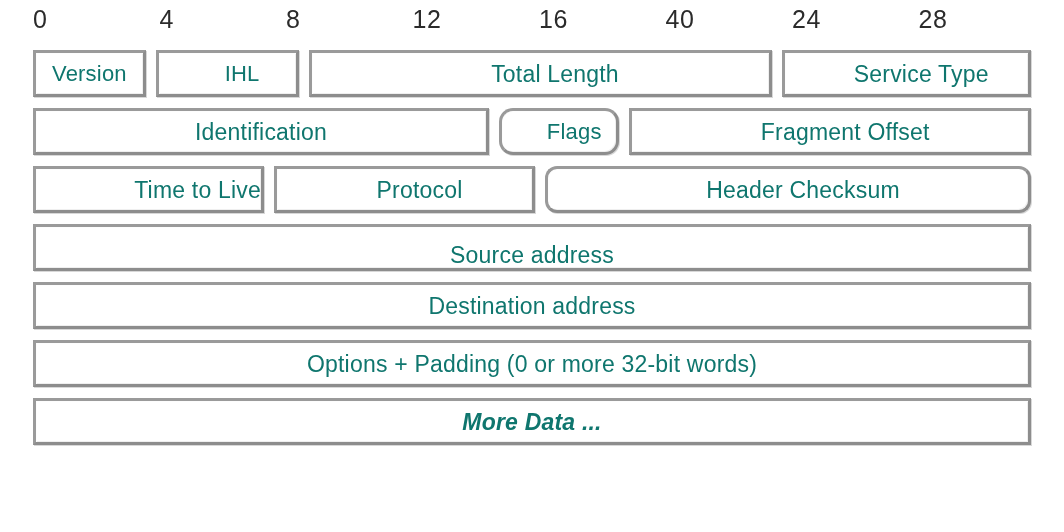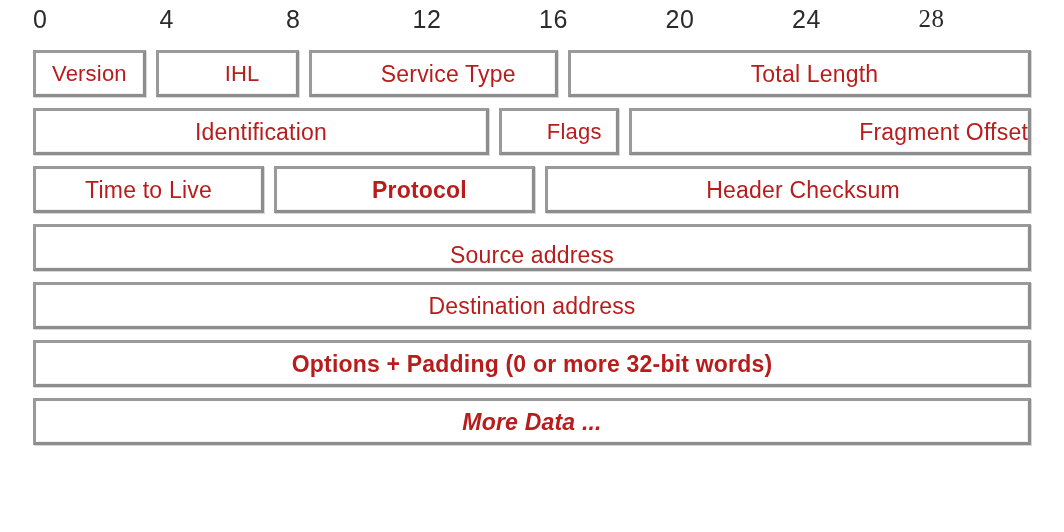--- a/index.html
+++ b/index.html
@@ -80,21 +80,21 @@
     justify-content: center;
     overflow: hidden;
   }
   .field + .field {
     margin-left: 10px;
     padding-left: 30px;
   }
   .field-label {
     font-size: 23px;
     line-height: 26px;
-    color: #b91c1c;
+    color: #0f766e;
     white-space: nowrap;
     letter-spacing: 0.2px;
     text-align: center;
     font-family: "Liberation Sans", sans-serif;
   }
   .field-label.italic {
     font-style: italic;
   }
   .field.tight .field-label {
     font-size: 22px;
@@ -104,74 +104,74 @@
 <body>
 
 <div id="diagram">
 
   <div id="ruler">
       <div class="tick" style="left: 0px;">0</div>
       <div class="tick" style="left: 126.5px;">4</div>
       <div class="tick" style="left: 253px;">8</div>
       <div class="tick" style="left: 379.5px;">12</div>
       <div class="tick" style="left: 506px;">16</div>
-      <div class="tick" style="left: 632.5px;">20</div>
+      <div class="tick" style="left: 632.5px;">40</div>
       <div class="tick" style="left: 759px;">24</div>
-      <div class="tick" style="left: 885.5px; font-family: Liberation Serif, serif;">28</div>
+      <div class="tick" style="left: 885.5px;">28</div>
     </div>
 
   <div id="rows">
       <div class="row">
         <div class="field tight" style="flex: 4 0 0px;">
           <span class="field-label">Version</span>
         </div>
         <div class="field tight" style="flex: 4 0 0px; margin-left: 10px;">
           <span class="field-label">IHL</span>
         </div>
+        <div class="field" style="flex: 16 0 0px; margin-left: 10px;">
+          <span class="field-label">Total Length</span>
+        </div>
         <div class="field" style="flex: 8 0 0px; margin-left: 10px;">
           <span class="field-label">Service Type</span>
-        </div>
-        <div class="field" style="flex: 16 0 0px; margin-left: 10px;">
-          <span class="field-label">Total Length</span>
         </div>
       </div>
       <div class="row">
         <div class="field" style="flex: 16 0 0px;">
           <span class="field-label">Identification</span>
         </div>
-        <div class="field tight" style="flex: 3 0 0px; margin-left: 10px;">
+        <div class="field tight" style="flex: 3 0 0px; margin-left: 10px; border-radius: 14px;">
           <span class="field-label">Flags</span>
         </div>
-        <div class="field" style="flex: 13 0 0px; margin-left: 10px; justify-content: flex-end;">
+        <div class="field" style="flex: 13 0 0px; margin-left: 10px;">
           <span class="field-label">Fragment Offset</span>
         </div>
       </div>
       <div class="row">
-        <div class="field" style="flex: 8 0 0px;">
+        <div class="field" style="flex: 8 0 0px; justify-content: flex-end;">
           <span class="field-label">Time to Live</span>
         </div>
-        <div class="field" style="flex: 8 0 0px; margin-left: 10px; font-weight: bold;">
+        <div class="field" style="flex: 8 0 0px; margin-left: 10px;">
           <span class="field-label">Protocol</span>
         </div>
-        <div class="field" style="flex: 16 0 0px; margin-left: 10px;">
+        <div class="field" style="flex: 16 0 0px; margin-left: 10px; border-radius: 12px;">
           <span class="field-label">Header Checksum</span>
         </div>
       </div>
       <div class="row">
         <div class="field" style="flex: 32 0 0px; align-items: flex-end;">
           <span class="field-label">Source address</span>
         </div>
       </div>
       <div class="row">
         <div class="field" style="flex: 32 0 0px;">
           <span class="field-label">Destination address</span>
         </div>
       </div>
       <div class="row">
-        <div class="field" style="flex: 32 0 0px; font-weight: bold;">
+        <div class="field" style="flex: 32 0 0px;">
           <span class="field-label">Options + Padding (0 or more 32-bit words)</span>
         </div>
       </div>
       <div class="row">
         <div class="field" style="flex: 32 0 0px; font-weight: bold;">
           <span class="field-label italic">More Data ...</span>
         </div>
       </div>
     </div>
 

